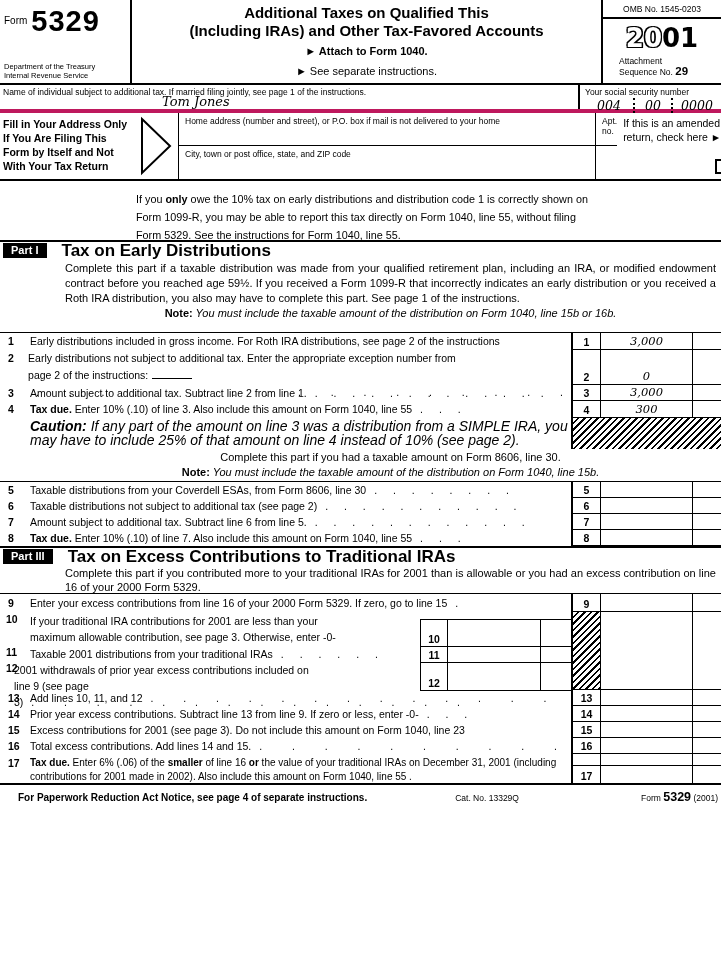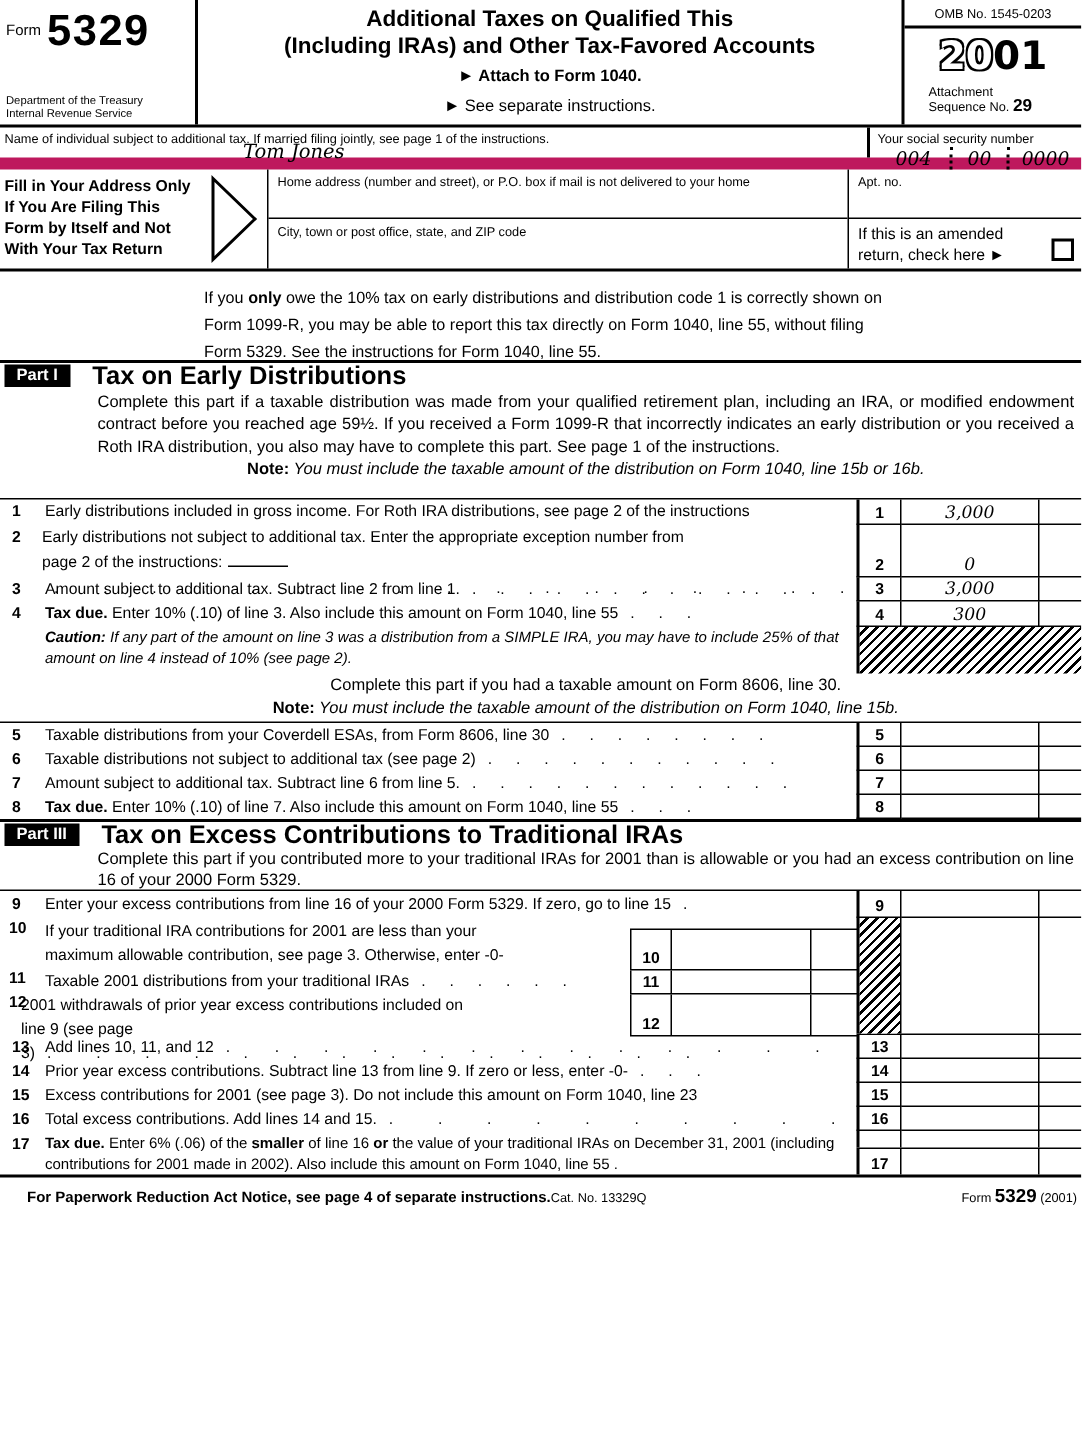--- a/index.html
+++ b/index.html
@@ -17,37 +17,37 @@
 .title{font-size:15px;font-weight:bold;line-height:18px}
 .attach{font-size:11px;font-weight:bold;margin-top:5px}
 .seeinst{font-size:11px;font-weight:normal;margin-top:8px}
 .hdr-r{width:118px;text-align:center}
 .omb{font-size:8.5px;padding:4px 0 3px;border-bottom:2px solid #000}
 .year{font-size:26px;font-weight:bold;line-height:28px;margin-top:5px;font-family:"DejaVu Sans",sans-serif}
 .yr-o{color:#fff;text-shadow:-1.4px -1.4px 0 #000,1.4px -1.4px 0 #000,-1.4px 1.4px 0 #000,1.4px 1.4px 0 #000}
 .attach2{font-size:8.5px;text-align:left;padding-left:16px;line-height:10px;margin-top:4px}
 .seqno{font-size:11.5px;font-weight:bold}
 
-.namerow{display:flex;height:28px;border-bottom:8px solid #be185d}
+.namerow{display:flex;height:28px;border-bottom:4px solid #be185d}
 .name-l{flex:1;position:relative;font-size:8.5px;padding:2px 0 0 3px}
 .name-v{position:absolute;left:162px;top:9px;font-size:13px}
 .hw{font-family:"DejaVu Serif","Liberation Serif",serif;font-style:italic}
 .ssnbox{width:143px;border-left:2px solid #000;font-size:8.5px;padding:2px 0 0 5px}
 .ssncells{display:flex;height:15px;margin-top:1px}
 .ssncell{display:flex;align-items:center;justify-content:center;font-size:12.5px}
 .ssnsep{border-left:2px dotted #000}
 
 .addr{display:flex;height:68px;border-bottom:2px solid #000}
 .addr-l{width:178px;position:relative;padding:4px 0 0 3px}
 .addr-l .txt{width:140px;font-weight:bold;font-size:10.5px;line-height:14px}
 .addr-arrow{position:absolute;right:6px;top:3px}
 .addr-m{flex:1;border-left:1.5px solid #000;display:flex;flex-direction:column}
 .arow1{height:33px;border-bottom:1.5px solid #000;font-size:8.5px;padding:3px 0 0 6px}
 .arow2{flex:1;font-size:8.5px;padding:3px 0 0 6px}
-.addr-r{width:156px;border-left:1.5px solid #000;display:flex;flex-direction:column}
+.addr-r{width:126px;border-left:1.5px solid #000;display:flex;}
 .apt{height:33px;border-bottom:1.5px solid #000;font-size:8.5px;padding:3px 0 0 6px}
 .amend{flex:1;position:relative;font-size:10.5px;line-height:14px;padding:3px 0 0 6px}
 .amend .atxt{width:112px}
 .cbx{position:absolute;right:5px;bottom:5px;width:15px;height:15px;border:2px solid #000;background:#fff}
 
 .intro{height:59px;padding:9px 0 0 136px;font-size:10.8px;line-height:18px}
 .intro .body{width:464px}
 
 .pbar{border-top:2.5px solid #000;height:19px;display:flex;align-items:center}
 .pbadge{background:#000;color:#fff;font-weight:bold;font-size:11px;padding:1px 8px 2px;margin-left:3px;white-space:nowrap}
@@ -66,21 +66,21 @@
 .nbx{width:30px;border-left:2px solid #000;border-right:1px solid #000;font-weight:bold;font-size:10.5px;
   display:flex;align-items:flex-end;justify-content:center;padding-bottom:1px}
 .abx{width:91px;display:flex;align-items:flex-end;justify-content:center;padding-bottom:1px}
 .cbx2{width:29px;border-left:1px solid #000}
 .rbb .nbx,.rbb .abx,.rbb .cbx2{border-bottom:1px solid #000}
 .amtv{font-size:11.5px}
 .dots{white-space:pre;letter-spacing:2px;word-spacing:9px;margin-left:8px;font-size:10.5px}
 .blankline{display:inline-block;width:40px;border-bottom:1.2px solid #000;margin-left:4px}
 .hatch{background:repeating-linear-gradient(135deg,#fff 0 3px,#000 3px 4.6px)}
 .caut{display:flex;height:31px}
-.caut .ctxt{flex:1;padding-left:30px;font-size:10px;line-height:14px;font-style:italic;padding-top:1px}
+.caut .ctxt{flex:1;padding-left:30px;font-size:14px;line-height:14px;font-style:italic;padding-top:1px}
 .caut .rh{width:150px;border-left:2px solid #000}
 
 .p3mid{position:relative;height:78px}
 .p3mid .gnum{position:absolute;font-weight:bold;font-size:10.5px}
 .p3mid .t{position:absolute;font-size:10.5px;line-height:16px}
 .itbl{position:absolute;left:420px;top:7px;width:152px;border-top:1px solid #000}
 .irow{display:flex;border-bottom:1px solid #000}
 .inb{width:28px;border-left:1.5px solid #000;border-right:1px solid #000;font-weight:bold;font-size:10.5px;
   display:flex;align-items:flex-end;justify-content:center;padding-bottom:1px}
 .iab{width:92px}
@@ -93,21 +93,21 @@
 .l17{display:flex;height:31px;border-bottom:2.5px solid #000}
 .l17 .rwrap{width:150px;flex:none;display:flex;flex-direction:column}
 .l17 .spacer{height:11px;display:flex}
 .l17 .boxrow{flex:1;display:flex;border-top:1px solid #000}
 .vline-n{width:30px;border-left:2px solid #000;border-right:1px solid #000}
 .vline-c{width:29px;border-left:1px solid #000}
 .vline-a{width:91px}
 
 .foot{display:flex;align-items:baseline;padding-top:5px}
 .foot .fl{font-weight:bold;font-size:10px;padding-left:18px}
-.foot .fc{font-size:8.5px;}
+.foot .fc{font-size:8.5px;margin-left:88px}
 .foot .fr{margin-left:auto;font-size:8.5px;padding-right:3px}
 .foot .fn{font-size:12.5px;font-weight:bold}
 </style>
 </head>
 <body>
 
 <div class="page">
 
   <div class="hdr">
     <div class="hdr-l">

